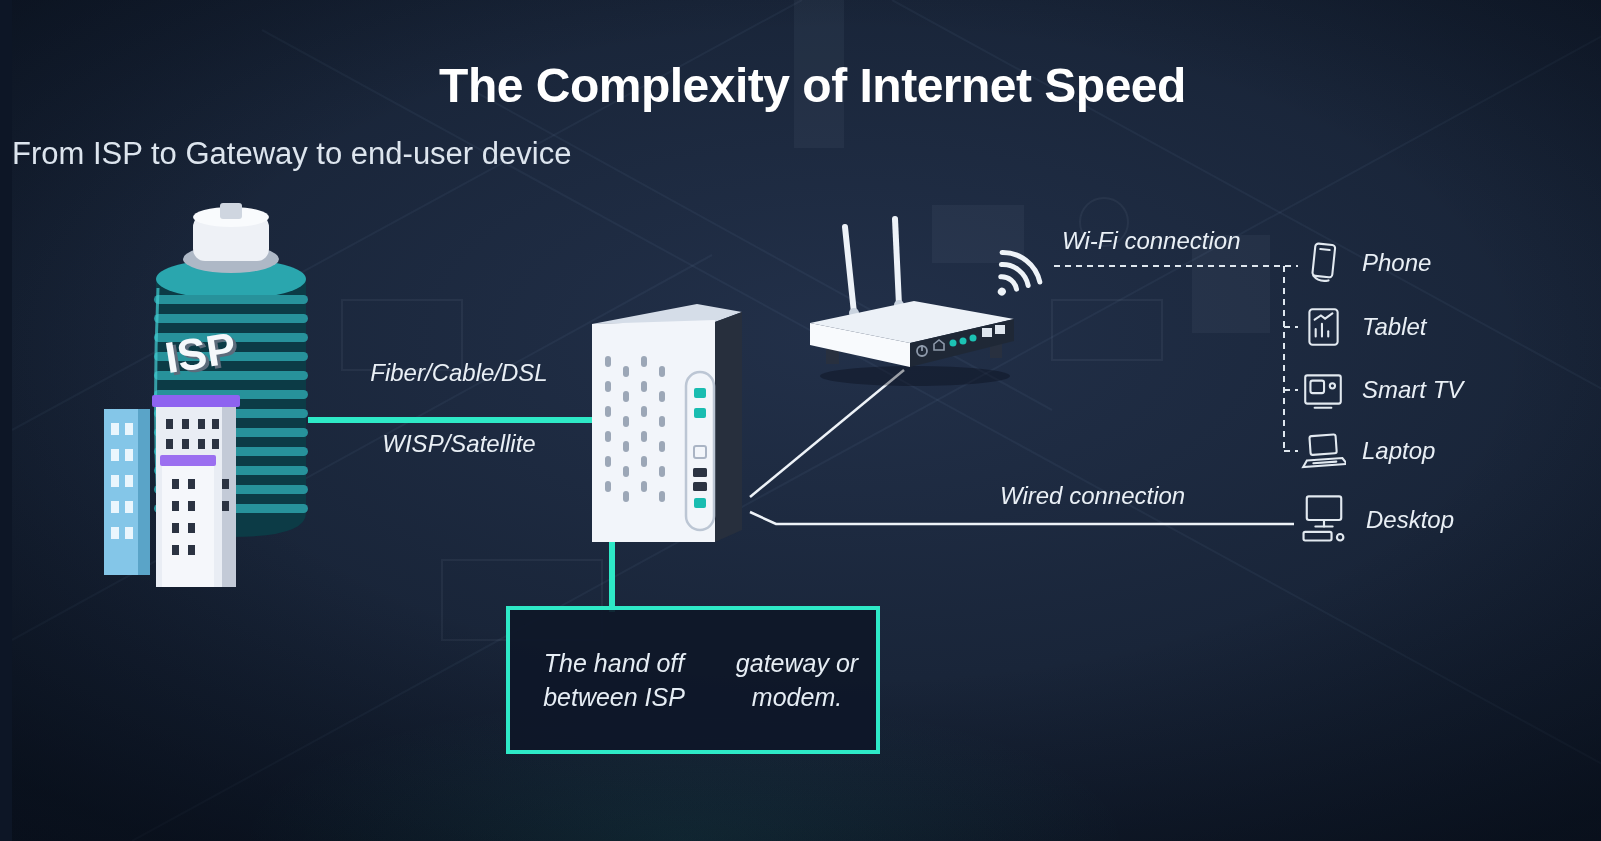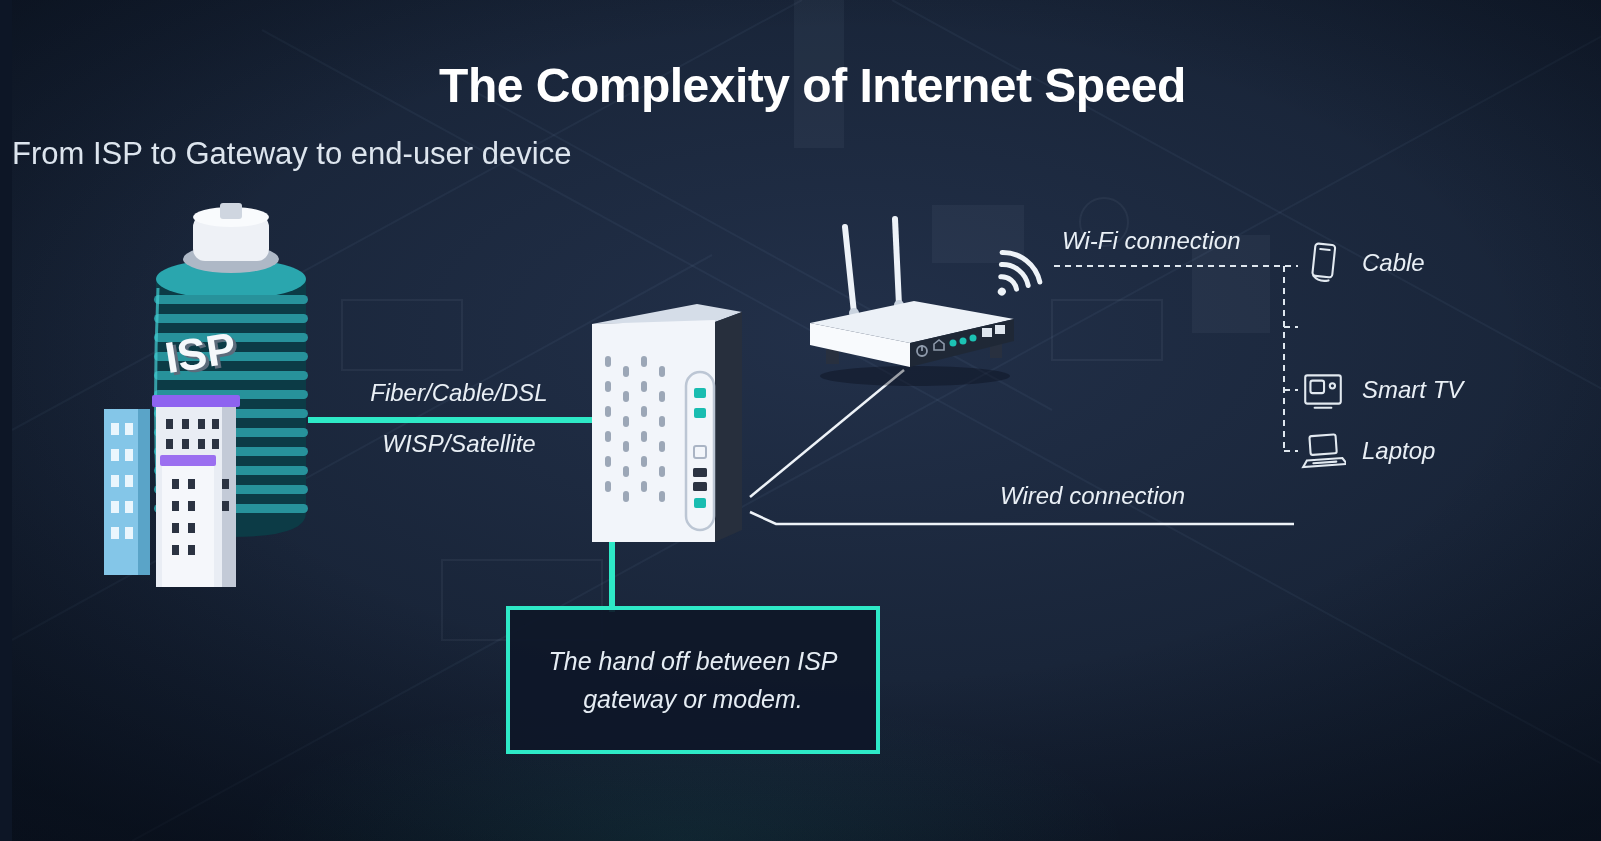--- a/index.html
+++ b/index.html
@@ -25,21 +25,21 @@
     left:0;top:136px;width:100%;text-align:left;
     font-size:31px;font-weight:400;color:#dde5ee;
   }
   .link-label{
     font-style:italic;font-size:24px;color:#e9eff5;white-space:nowrap;
   }
   .centered{width:250px;text-align:center;}
   .callout{
     left:494px;top:606px;width:374px;height:148px;box-sizing:border-box;
     border:4px solid #2ee9c7;background:rgba(14,23,40,0.92);
-    display:flex;flex-direction:column;align-items:center;justify-content:center;
+    display:flex;flex-direction:row;align-items:center;justify-content:center;
   }
   .callout p{
     margin:2px 0;font-style:italic;font-size:25px;line-height:34px;color:#e6edf4;text-align:center;
   }
   .device-row{display:flex;align-items:center;}
   .device-row svg{flex:0 0 auto;}
   .device-label{margin-left:16px;font-style:italic;font-size:24px;color:#e9eff5;white-space:nowrap;}
   svg text{font-family:"Liberation Sans",sans-serif;}
 </style>
 </head>
@@ -150,21 +150,21 @@
         <rect x="82" y="330" width="7" height="10"></rect>
           <rect x="98" y="330" width="7" height="10"></rect>
         <rect x="82" y="352" width="7" height="10"></rect>
           <rect x="98" y="352" width="7" height="10"></rect>
         <rect x="132" y="286" width="7" height="10"></rect>
           <rect x="132" y="308" width="7" height="10"></rect>
       </g>
     </g>
   </svg>
 
-  <div class="abs layer5 link-label centered" style="left:322px;top:379px">Fiber/Cable/DSL</div>
+  <div class="abs layer5 link-label centered" style="left:322px;top:359px">Fiber/Cable/DSL</div>
   <div class="abs layer5 link-label centered" style="left:322px;top:430px">WISP/Satellite</div>
 
   <svg class="abs layer4" style="left:575px;top:296px" width="165" height="252" viewBox="0 0 165 252">
     <polygon points="5,28 110,8 155,16 128,26" fill="#d5dde8"></polygon>
     <polygon points="128,26 155,16 155,234 128,246" fill="#272f3d"></polygon>
     <polygon points="5,28 128,24 128,246 5,246" fill="#f2f5fa"></polygon>
     <g fill="#8e9aac" opacity="0.85">
       <rect x="18" y="60" width="6" height="11" rx="3"></rect>
         <rect x="36" y="70" width="6" height="11" rx="3"></rect>
         <rect x="54" y="60" width="6" height="11" rx="3"></rect>
@@ -239,23 +239,33 @@
   <div class="abs layer5 link-label" style="left:988px;top:482px">Wired connection</div>
 
   <div class="abs layer5 device-row" style="left:1288px;top:240px">
     <svg width="46" height="46" viewBox="0 0 44 44" stroke="#e2e9f0" stroke-width="2" fill="none" stroke-linecap="round">
       <g transform="rotate(6 22 22)">
         <rect x="13" y="4" width="19" height="31" rx="3"></rect>
         <line x1="18" y1="9" x2="27" y2="9"></line>
         <path d="M14,35 q6,6 15,3"></path>
       </g>
     </svg>
-    <span class="device-label">Cable</span>
-  </div>
-
+    <span class="device-label">Phone</span>
+  </div>
+
+  <div class="abs layer5 device-row" style="left:1288px;top:304px">
+    <svg width="46" height="46" viewBox="0 0 44 44" stroke="#e2e9f0" stroke-width="2" fill="none" stroke-linecap="round">
+      <rect x="9" y="5" width="27" height="34" rx="3"></rect>
+      <line x1="15" y1="31" x2="15" y2="24"></line>
+      <line x1="21" y1="31" x2="21" y2="19"></line>
+      <line x1="27" y1="31" x2="27" y2="26"></line>
+      <path d="M14,15 l6,-4 4,3 7,-5"></path>
+    </svg>
+    <span class="device-label">Tablet</span>
+  </div>
 
   <div class="abs layer5 device-row" style="left:1288px;top:367px">
     <svg width="46" height="46" viewBox="0 0 44 44" stroke="#e2e9f0" stroke-width="2" fill="none" stroke-linecap="round">
       <rect x="5" y="8" width="34" height="27" rx="2"></rect>
       <rect x="10" y="13" width="13" height="12" rx="2"></rect>
       <circle cx="31" cy="18" r="2.5"></circle>
       <line x1="14" y1="39" x2="30" y2="39"></line>
     </svg>
     <span class="device-label">Smart TV</span>
   </div>
@@ -264,19 +274,29 @@
     <svg width="46" height="46" viewBox="0 0 44 44" stroke="#e2e9f0" stroke-width="2" fill="none" stroke-linecap="round">
       <g transform="rotate(-4 22 22)">
         <rect x="10" y="7" width="25" height="18" rx="2"></rect>
         <polygon points="6,30 40,30 44,36 2,36"></polygon>
         <line x1="12" y1="33" x2="34" y2="33"></line>
       </g>
     </svg>
     <span class="device-label">Laptop</span>
   </div>
 
+  <div class="abs layer5 device-row" style="left:1286px;top:492px">
+    <svg width="52" height="56" viewBox="0 0 48 52" stroke="#e2e9f0" stroke-width="2" fill="none" stroke-linecap="round">
+      <rect x="8" y="4" width="32" height="22" rx="2"></rect>
+      <line x1="24" y1="26" x2="24" y2="32"></line>
+      <line x1="16" y1="32" x2="32" y2="32"></line>
+      <rect x="5" y="37" width="26" height="8" rx="1.5"></rect>
+      <circle cx="39" cy="42" r="3"></circle>
+    </svg>
+    <span class="device-label">Desktop</span>
+  </div>
 
   <div class="abs layer5 callout">
     <p>The hand off between ISP</p>
     <p>gateway or modem.</p>
   </div>
 
 </div>
 
 </body></html>

